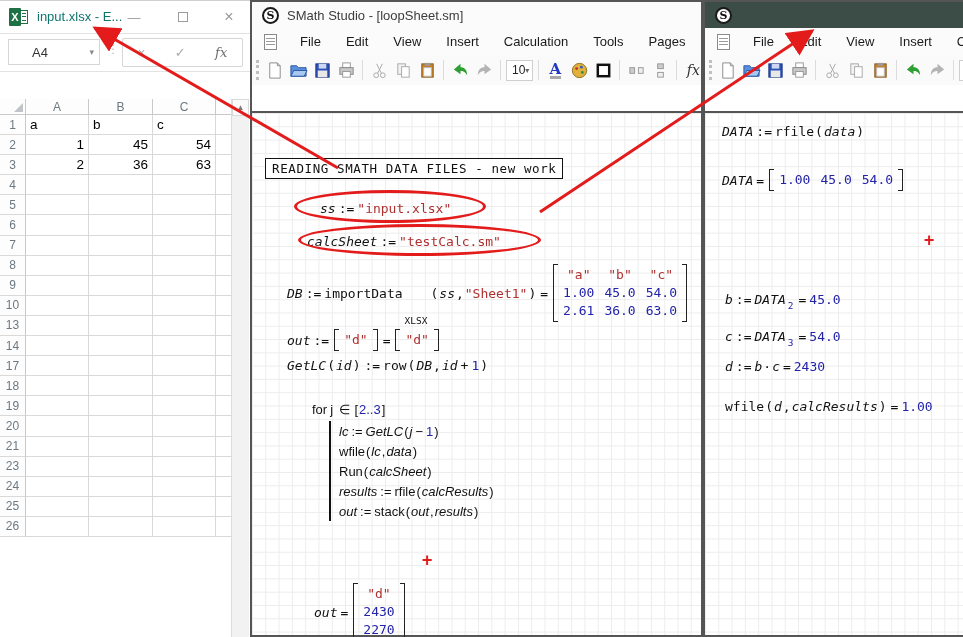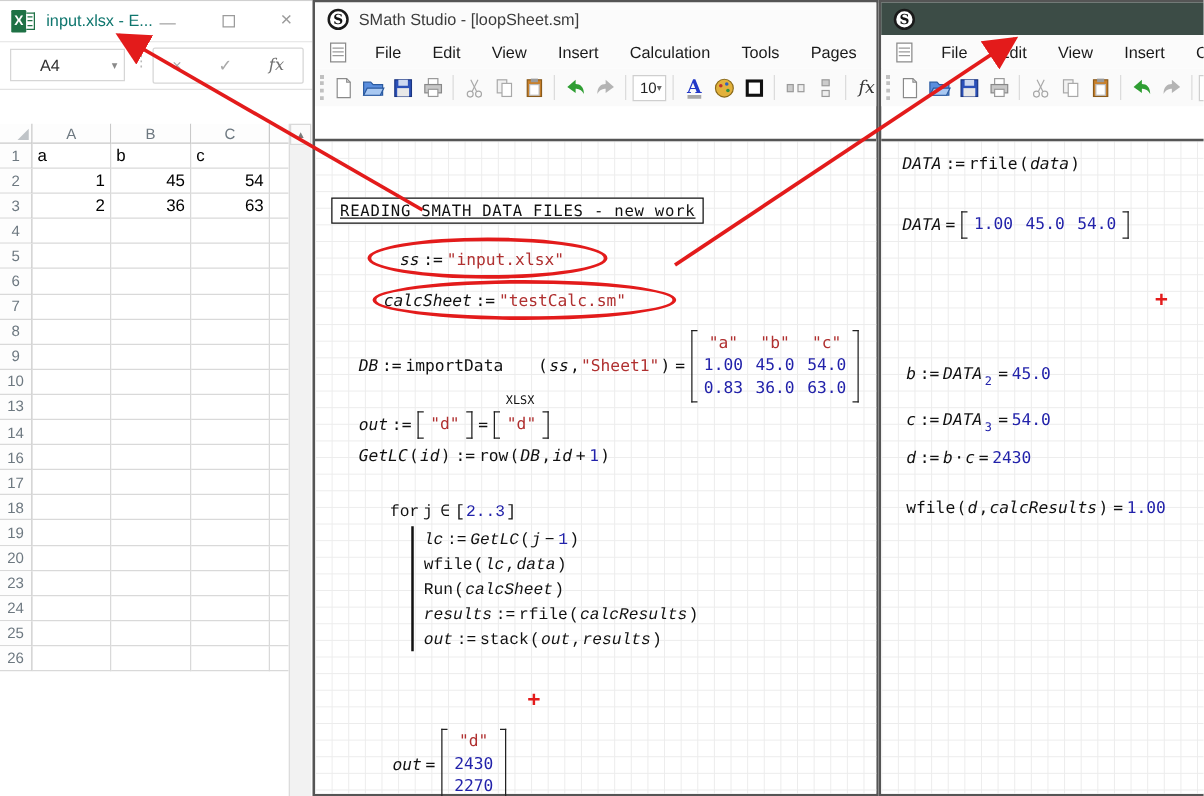--- a/index.html
+++ b/index.html
@@ -78,21 +78,21 @@
   .mn { color: #2222aa; }
   .msub { font-size: 9.5px; align-self: flex-end; margin: 0 2px -4px 2px; }
   .mat { display: inline-flex; align-items: stretch; margin: 0 2px; }
   .mat .bl { width: 5px; border: 1.5px solid #222; border-right: none; }
   .mat .br { width: 5px; border: 1.5px solid #222; border-left: none; }
   .mat-body { display: grid; padding: 2px 5px; line-height: 18px; text-align: center; column-gap: 10px; align-content: center; }
   .cols3 { grid-template-columns: auto auto auto; }
   .row1 { grid-template-columns: auto auto auto; }
   .col1 { grid-template-columns: auto; }
   .heading-box { position: absolute; border: 1.5px solid #111; background: #fff; padding: 2px 6px; font-family: "DejaVu Sans Mono", monospace; font-size: 12.5px; letter-spacing: 0.6px; color: #111; white-space: nowrap; }
-  .for-block { position: absolute; font-family: Liberation Mono, monospace; font-size: 13px; }
+  .for-block { position: absolute; font-family: Liberation Sans, sans-serif; font-size: 13px; }
   .for-head { display: flex; align-items: center; white-space: nowrap; }
   .for-body { margin-left: 17px; margin-top: 4px; border-left: 2px solid #111; padding-left: 8px; }
   .for-line { display: flex; align-items: center; height: 20px; white-space: nowrap; }
   .cursor-cross { position: absolute; color: #e31b1b; font-size: 17px; font-weight: bold; font-family: "DejaVu Sans Mono", monospace; }
 
   
   .red-ellipse { position: absolute; border: 3px solid #e31b1b; border-radius: 50%; z-index: 40; }
   #overlay { position: absolute; left: 0; top: 0; z-index: 50; pointer-events: none; }
 </style>
 </head>
@@ -219,27 +219,20 @@
           <div class="xl-cell stub"></div>
         </div>
         <div class="xl-row">
           <div class="xl-rn">14</div>
           <div class="xl-cell c0"></div>
           <div class="xl-cell c1"></div>
           <div class="xl-cell c2"></div>
           <div class="xl-cell stub"></div>
         </div>
         <div class="xl-row">
-          <div class="xl-rn">16</div>
-          <div class="xl-cell c0"></div>
-          <div class="xl-cell c1"></div>
-          <div class="xl-cell c2"></div>
-          <div class="xl-cell stub"></div>
-        </div>
-        <div class="xl-row">
           <div class="xl-rn">17</div>
           <div class="xl-cell c0"></div>
           <div class="xl-cell c1"></div>
           <div class="xl-cell c2"></div>
           <div class="xl-cell stub"></div>
         </div>
         <div class="xl-row">
           <div class="xl-rn">18</div>
           <div class="xl-cell c0"></div>
           <div class="xl-cell c1"></div>
@@ -248,20 +241,27 @@
         </div>
         <div class="xl-row">
           <div class="xl-rn">19</div>
           <div class="xl-cell c0"></div>
           <div class="xl-cell c1"></div>
           <div class="xl-cell c2"></div>
           <div class="xl-cell stub"></div>
         </div>
         <div class="xl-row">
           <div class="xl-rn">20</div>
+          <div class="xl-cell c0"></div>
+          <div class="xl-cell c1"></div>
+          <div class="xl-cell c2"></div>
+          <div class="xl-cell stub"></div>
+        </div>
+        <div class="xl-row">
+          <div class="xl-rn">21</div>
           <div class="xl-cell c0"></div>
           <div class="xl-cell c1"></div>
           <div class="xl-cell c2"></div>
           <div class="xl-cell stub"></div>
         </div>
         <div class="xl-row">
           <div class="xl-rn">23</div>
           <div class="xl-cell c0"></div>
           <div class="xl-cell c1"></div>
           <div class="xl-cell c2"></div>
@@ -413,21 +413,21 @@
           </svg>
         </span>
       <span class="tb-sep"></span>
       <span class="tb-ic">
           <span class="tb-fx">fx</span>
         </span>
 
     </div>
 
     <div class="sm-content">
-      <div class="heading-box" style="left:13px;top:45px;text-decoration:underline;"><span>READING SMATH DATA FILES - new work</span></div>
+      <div class="heading-box" style="left:13px;top:45px;"><span>READING SMATH DATA FILES - new work</span></div>
 
       <div class="mx" style="left:68px;top:88px;">
         <span class="mv">ss</span>
         <span class="mo">:=</span>
         <span class="ms">"input.xlsx"</span>
       </div>
 
       <div class="mx" style="left:55px;top:121px;">
         <span class="mv">calcSheet</span>
         <span class="mo">:=</span>
@@ -447,21 +447,21 @@
         <span class="mo">=</span>
         <span class="mat">
           <span class="bl"></span>
           <span class="mat-body cols3">
             <span class="ms">"a"</span>
               <span class="ms">"b"</span>
               <span class="ms">"c"</span>
             <span class="mn">1.00</span>
               <span class="mn">45.0</span>
               <span class="mn">54.0</span>
-            <span class="mn">0.83</span>
+            <span class="mn">2.61</span>
               <span class="mn">36.0</span>
               <span class="mn">63.0</span>
           </span>
           <span class="br"></span>
         </span>
       </div>
 
       <div class="mx" style="left:35px;top:216px;">
         <span class="mv">out</span>
         <span class="mo">:=</span>

